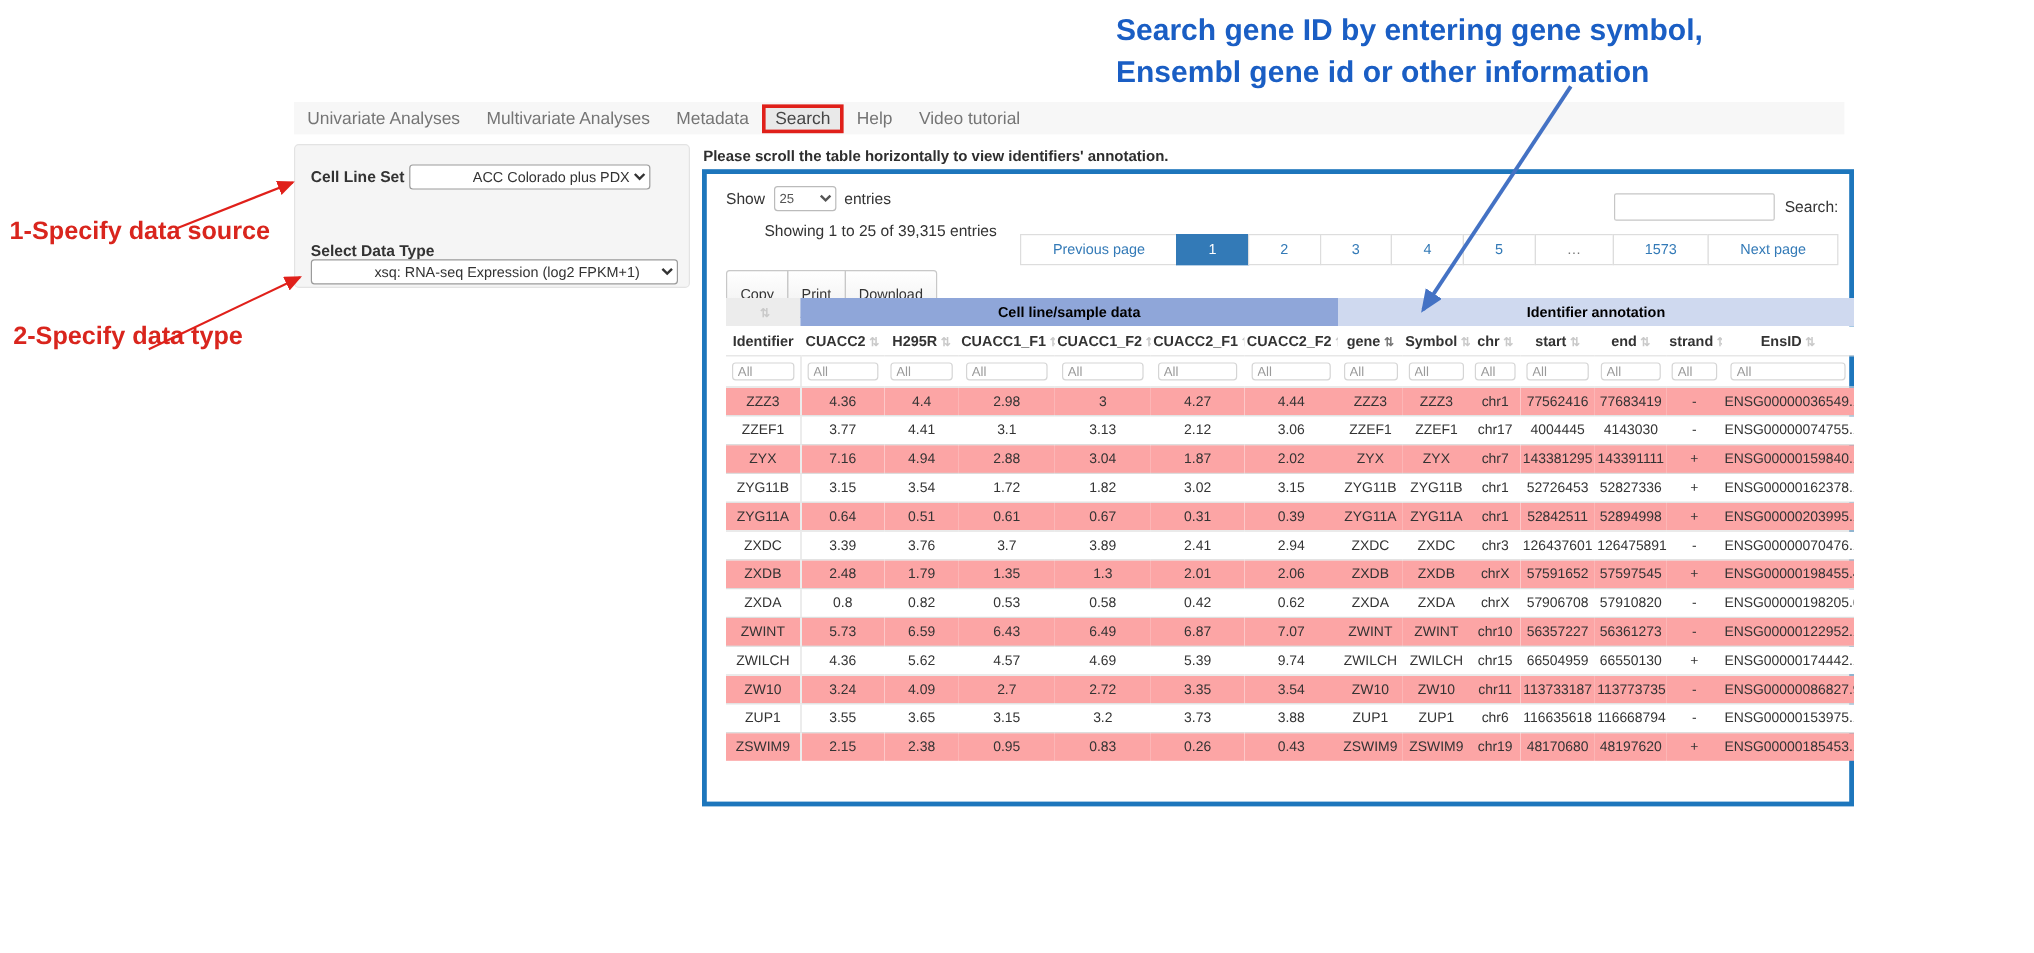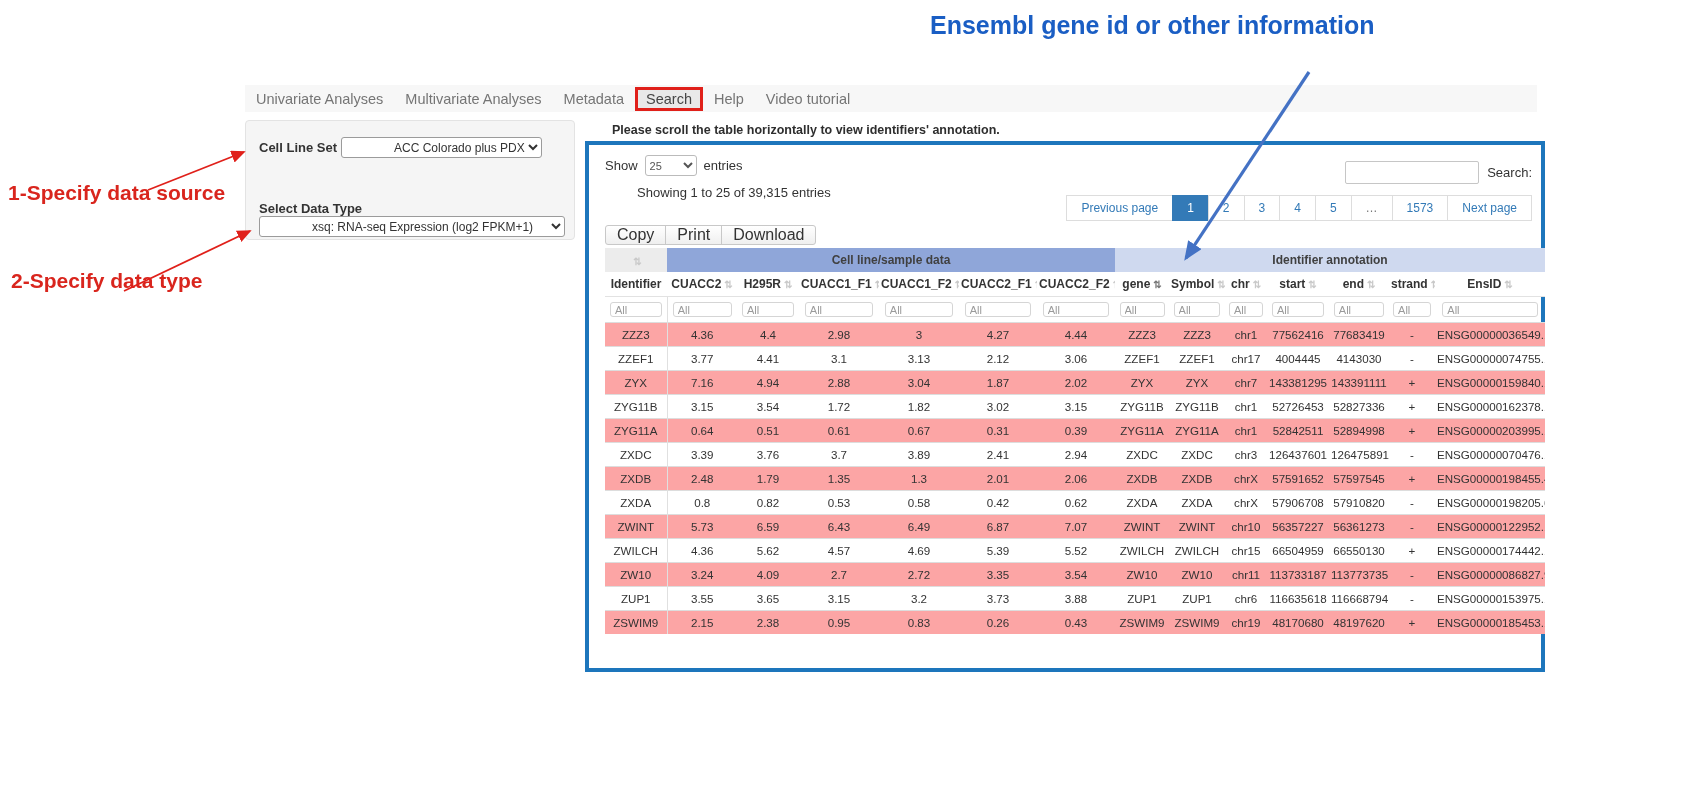--- a/index.html
+++ b/index.html
@@ -26,63 +26,64 @@
   .side-panel { position:absolute; left:245px; top:120px; width:328px; height:118px;
     background:#f5f5f5; border:1px solid #e3e3e3; border-radius:4px; }
   .panel-row1 { position:absolute; left:13px; top:16px; display:flex; align-items:center; gap:4px; }
   .panel-label { font-size:13px; font-weight:bold; color:#333; white-space:nowrap; }
   .panel-select { font-size:12px; height:21px; background:#fff; border:1px solid #9b9b9b;
     border-radius:3px; color:#333;padding-left:48px; }
   .panel-row2-label { position:absolute; left:13px; top:80px; }
   .panel-select-wide { position:absolute; left:13px; top:95px; width:306px; }
 
   
-  .scroll-note { position:absolute; left:612px; top:123px; font-size:12.5px; font-weight:bold; color:#2e2e2e; }
+  .scroll-note { position:absolute; left:586px; top:123px; font-size:12.5px; font-weight:bold; color:#2e2e2e; }
   .blue-box { position:absolute; left:585px; top:141px; width:952px; height:523px;
     border:4px solid #1d76bc; background:#fff; }
   .show-row { position:absolute; left:16px; top:10px; display:flex; align-items:center; gap:7px; font-size:13px;justify-content:space-between; }
   .show-select { font-size:11px; height:21px; width:52px; border:1px solid #bbb; border-radius:3px; background:#fff; color:#555; }
   .search-row { position:absolute; right:9px; top:16px; display:flex; align-items:center; gap:8px; }
   .search-input { width:128px; height:19px; border:1px solid #c6c6c6; border-radius:2px; }
   .search-label { font-size:13px; color:#333; }
   .showing-text { position:absolute; left:16px; top:40px; font-size:13px; color:#333;margin-left:32px; }
   .pagination { position:absolute; right:9px; top:50px; display:flex; font-size:12px; }
-  .page-btn { border:1px solid #ddd; background:#fff; color:#337ab7; padding:5px 14px;
+  .page-btn { border:1px solid #ddd; background:#fff; color:#337ab7; padding:5px 26px;
     margin-left:-1px; cursor:pointer; white-space:nowrap; }
   .page-btn.active { background:#337ab7; border-color:#337ab7; color:#fff; }
   .page-btn.ellipsis { color:#777; cursor:default; }
   .dt-buttons { position:absolute; left:16px; top:80px; display:flex; }
   .dt-btn { border:1px solid #c8c8c8; background:linear-gradient(#ffffff,#efefef);
-    color:#333; font-size:16px; padding:0 11px; margin-left:-1px; cursor:pointer;
+    color:#333; font-size:12px; padding:12px 11px; margin-left:-1px; cursor:pointer;
     font-family:"Liberation Sans", sans-serif; }
   .dt-btn:first-child { border-radius:3px 0 0 3px; margin-left:0; }
   .dt-btn:last-child { border-radius:0 3px 3px 0; }
 
   
   .gene-table { position:absolute; left:16px; top:103px; width:930px;
     border-collapse:collapse; table-layout:fixed; font-size:11.6px; color:#333; }
   .gene-table th, .gene-table td { text-align:center; padding:5px 2px; overflow:hidden; white-space:nowrap; }
   .group-empty-th { background:#ececec; }
-  .group-th { font-size:12px; font-weight:bold; color:#404040; padding:4px 2px;margin-top:23px; }
+  .group-th { font-size:12px; font-weight:bold; color:#000000; padding:4px 2px;margin-top:23px; }
   .col-th { font-size:12px; font-weight:bold; background:#fff; border-bottom:1px solid #e2e2e2; padding:7px 2px; cursor:pointer; }
   .sort-icon { color:#c9c9c9; font-size:10px; margin-left:3px; }
   .sort-icon.sorted { color:#777; }
   .filter-td { padding:4px 3px; }
   .filter-input { width:90%; height:15px; border:1px solid #d5d5d5; border-radius:3px;
     font-size:11px; padding:1px 4px; color:#555; box-sizing:border-box; }
   .filter-input::placeholder { color:#9a9a9a; }
   tbody tr { border-top:1px solid #ddd; }
   tbody tr.odd { background:#fca5a5; }
   tbody tr.even { background:#ffffff; }
   td.col-ident, .filter-td.col-ident { border-right:1px solid #e0e0e0; }
 </style>
 </head>
 <body>
 
 <div class="blue-note">
+  <div>Search gene ID by entering gene symbol,</div>
   <div>Ensembl gene id or other information</div>
 </div>
 
 <div id="red-note-1" class="red-note">1-Specify data source</div>
 <div id="red-note-2" class="red-note">2-Specify data type</div>
 
 <svg id="arrow-layer" width="1695" height="794">
   <defs>
     <marker id="mred" markerWidth="9" markerHeight="8" refX="7" refY="3.5" orient="auto">
       <path d="M0,0 L8,3.5 L0,7 z" fill="#e0201a"></path>
@@ -355,21 +356,21 @@
           <td>-</td>
           <td>ENSG00000122952.17</td>
         </tr>
         <tr class="even">
           <td class="col-ident">ZWILCH</td>
           <td>4.36</td>
           <td>5.62</td>
           <td>4.57</td>
           <td>4.69</td>
           <td>5.39</td>
-          <td>5.52</td>
+          <td>9.74</td>
           <td>ZWILCH</td>
           <td>ZWILCH</td>
           <td>chr15</td>
           <td>66504959</td>
           <td>66550130</td>
           <td>+</td>
           <td>ENSG00000174442.12</td>
         </tr>
         <tr class="odd">
           <td class="col-ident">ZW10</td>

